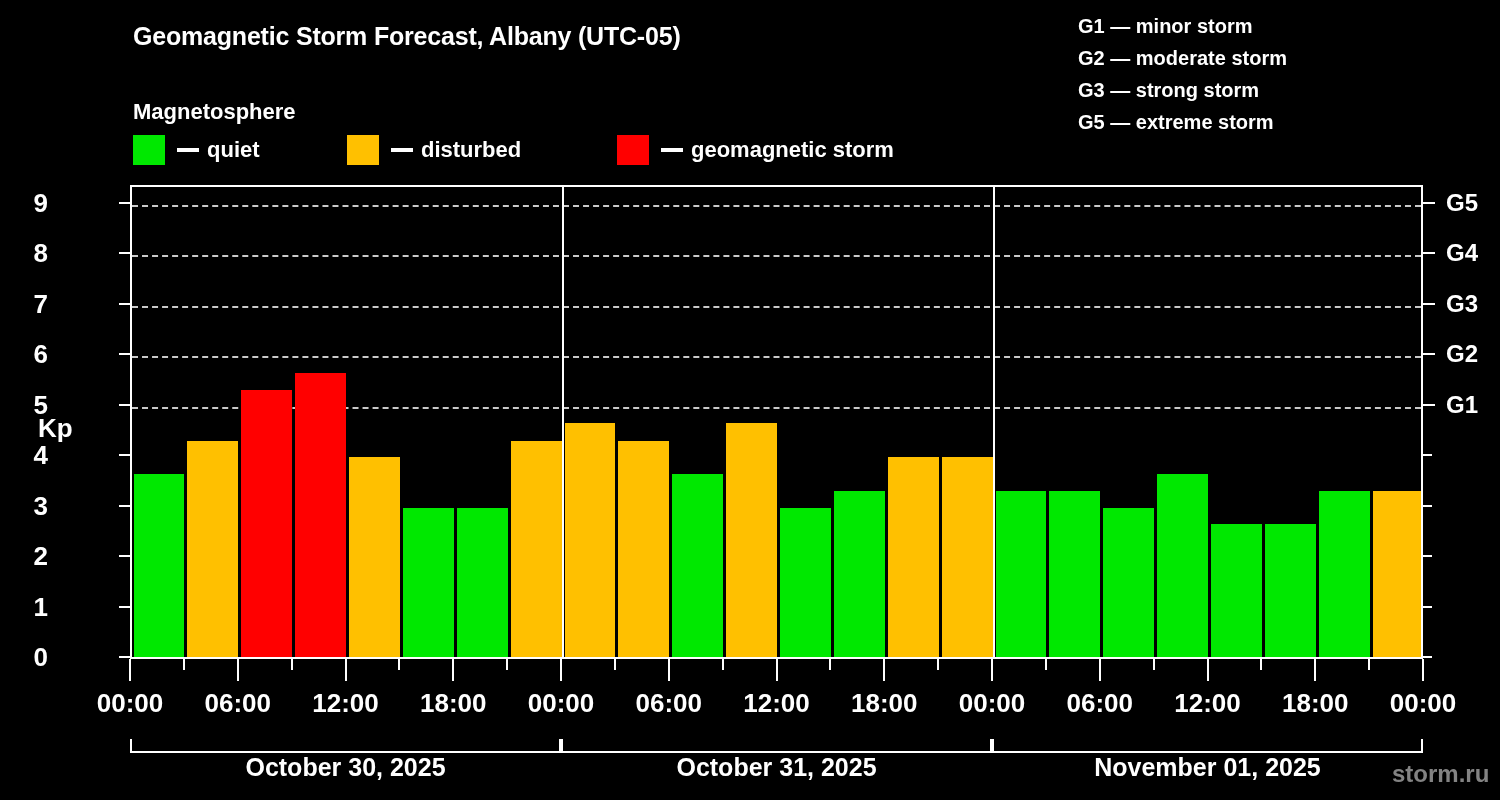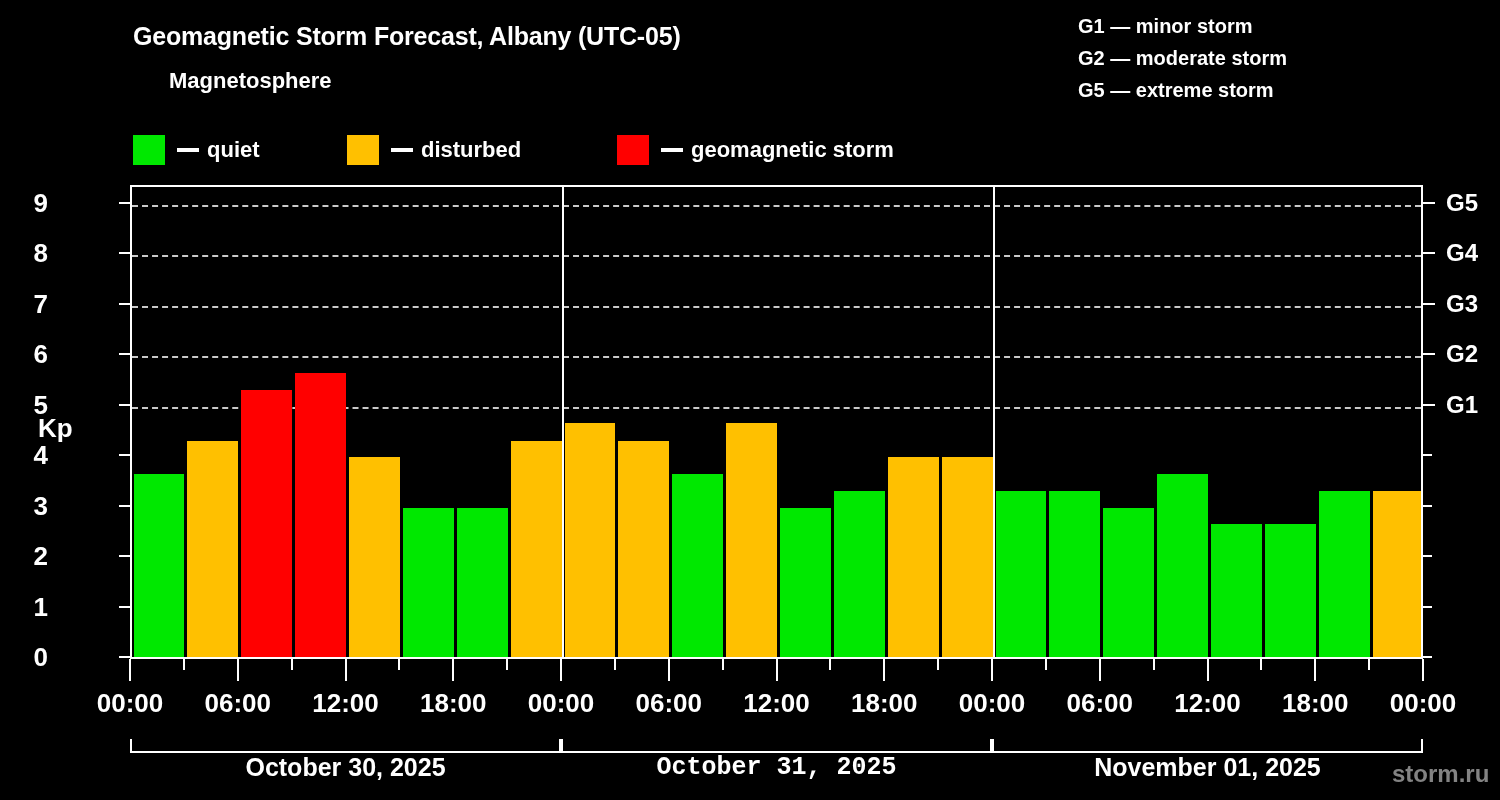--- a/index.html
+++ b/index.html
@@ -13,22 +13,22 @@
   }
   #root { position: relative; width: 1430px; height: 800px; background: #000; }
 
   
   .chart-title {
     position: absolute; left: 133px; top: 22px;
     font-size: 25px; font-weight: bold; letter-spacing: -0.2px;
     white-space: nowrap;
   }
   .mag-label {
-    position: absolute; left: 133px; top: 68px;
-    font-size: 22px; font-weight: bold; white-space: nowrap; margin-left: 36px;
+    position: absolute; left: 133px; top: 99px;
+    font-size: 22px; font-weight: bold; white-space: nowrap;
   }
   .legend-row { position: absolute; left: 133px; top: 134px; height: 32px; }
   .legend-item { position: absolute; display: flex; align-items: center; height: 32px; white-space: nowrap; }
   .legend-swatch { width: 32px; height: 30px; display: inline-block; }
   .legend-dash {
     display: inline-block; width: 22px; height: 4px; background: #fff;
     margin: 0 8px 0 12px;
   }
   .legend-text { font-size: 22px; font-weight: bold; text-align: center; }
 
@@ -139,20 +139,21 @@
       <div class="legend-item" style="left: 484px;">
         <span class="legend-swatch" style="background: rgb(255, 0, 0);"></span>
         <span class="legend-dash"></span>
         <span class="legend-text">geomagnetic storm</span>
       </div>
     </div>
 
   <div class="gscale" id="gscale">
       <div class="gscale-line">G1 — minor storm</div>
       <div class="gscale-line">G2 — moderate storm</div>
+      <div class="gscale-line">G3 — strong storm</div>
       <div class="gscale-line">G5 — extreme storm</div>
     </div>
 
   <div id="plot">
     <div id="plotinner">
         <div class="gridline" style="top: 219.778px;"></div>
         <div class="gridline" style="top: 169.333px;"></div>
         <div class="gridline" style="top: 118.889px;"></div>
         <div class="gridline" style="top: 68.4444px;"></div>
         <div class="gridline" style="top: 18px;"></div>
@@ -269,19 +270,19 @@
       <div class="xtick-label" style="left: 992px;">00:00</div>
       <div class="xtick-label" style="left: 1099.75px;">06:00</div>
       <div class="xtick-label" style="left: 1207.5px;">12:00</div>
       <div class="xtick-label" style="left: 1315.25px;">18:00</div>
       <div class="xtick-label" style="left: 1423px;">00:00</div>
     </div>
   <div id="daybar">
       <div class="daybracket" style="left: 130px; width: 431px;"></div>
       <div class="dayname" style="left: 345.5px;">October 30, 2025</div>
       <div class="daybracket" style="left: 561px; width: 431px;"></div>
-      <div class="dayname" style="left: 776.5px; font-family: Liberation Mono, monospace;">October 31, 2025</div>
+      <div class="dayname" style="left: 776.5px;">October 31, 2025</div>
       <div class="daybracket" style="left: 992px; width: 431px;"></div>
       <div class="dayname" style="left: 1207.5px;">November 01, 2025</div>
     </div>
 
   <div class="watermark">storm.ru</div>
 </div>
 
 </body></html>

